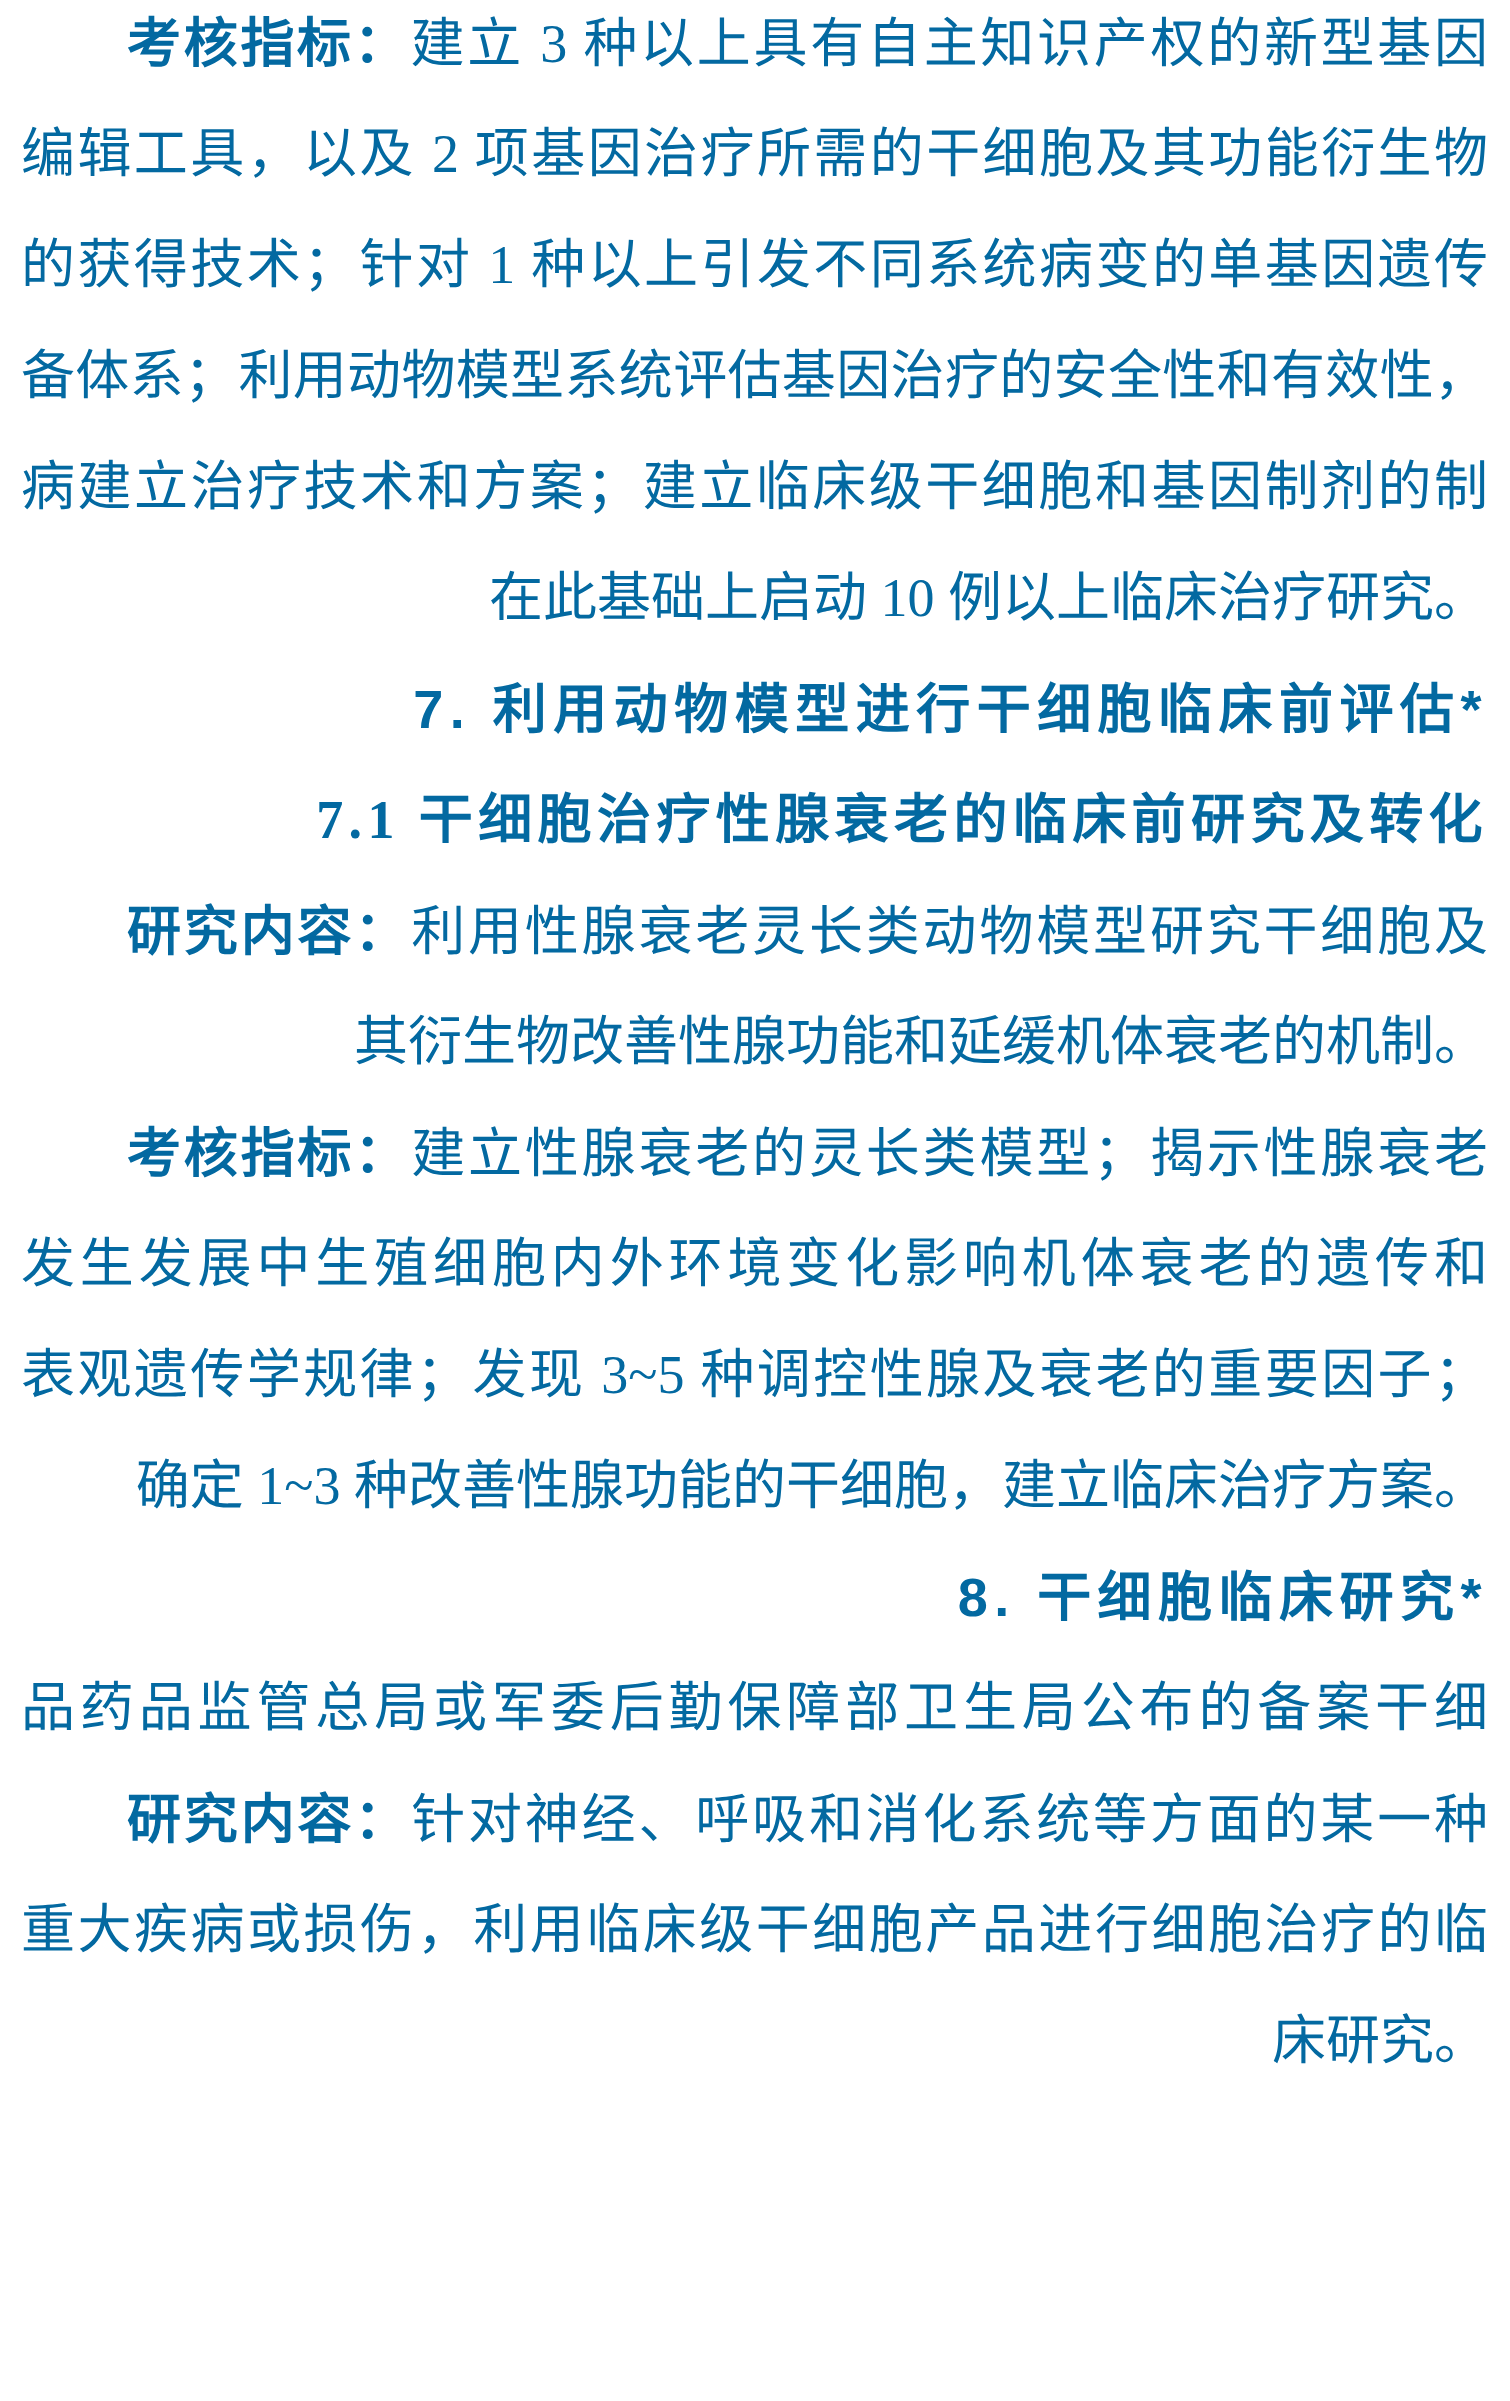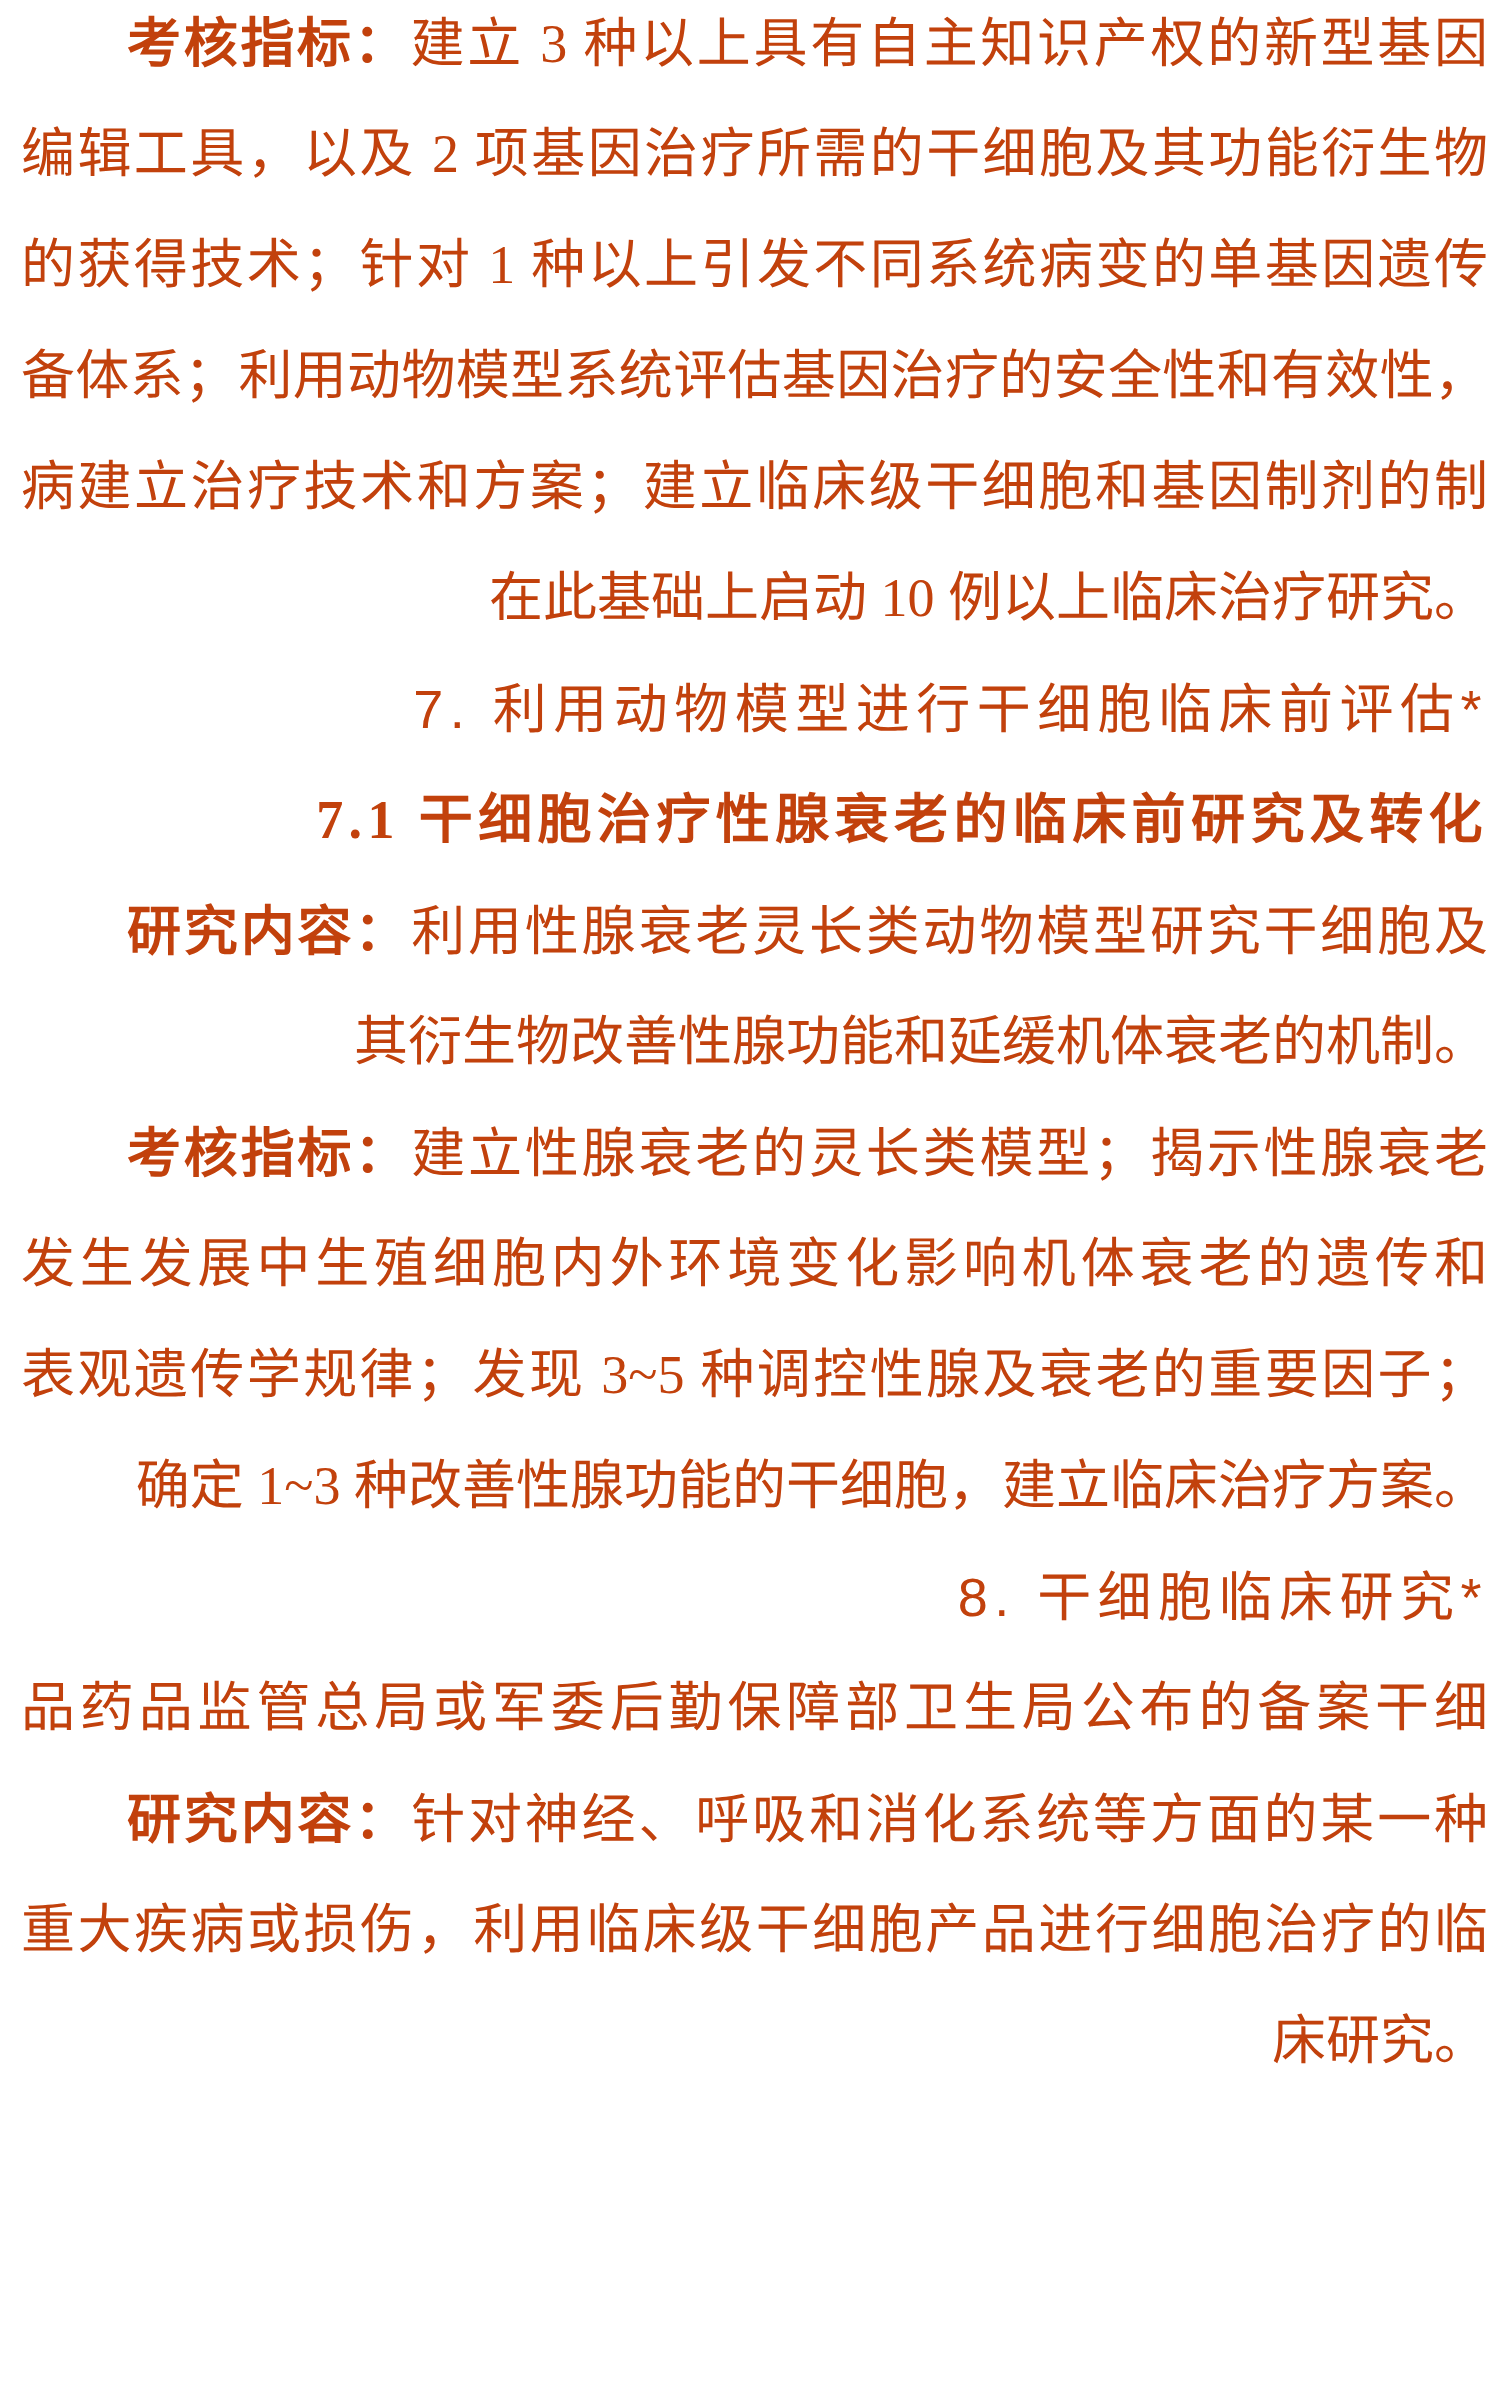--- a/index.html
+++ b/index.html
@@ -40,35 +40,35 @@
     text-indent: 106px;
   }
   
   .line .label {
     font-family: "Liberation Sans", "DejaVu Sans", sans-serif;
     font-weight: bold;
   }
   
   .line.h1 .text {
     font-family: "Liberation Sans", "DejaVu Sans", sans-serif;
-    font-weight: normal;
+    font-weight: bold;
     letter-spacing: 0.12em;
     margin-left: 48px;
   }
   
   .line.h2 .text {
     font-family: "Liberation Serif", "DejaVu Serif", serif;
     font-weight: bold;
     letter-spacing: 0.10em;
   }
 </style>
 </head>
 <body>
 
-<div class="page" style="background: rgb(255, 255, 255); color: #c2410c;">
+<div class="page" style="background: rgb(255, 255, 255); color: #0369a1;">
   <div class="content">
       <div class="line j ind"><span class="label">考核指标：</span><span class="text">建立 3 种以上具有自主知识产权的新型基因</span></div>
       <div class="line j"><span class="text">编辑工具，以及 2 项基因治疗所需的干细胞及其功能衍生物</span></div>
       <div class="line j"><span class="text">的获得技术；针对 1 种以上引发不同系统病变的单基因遗传</span></div>
       <div class="line j"><span class="text">备体系；利用动物模型系统评估基因治疗的安全性和有效性，</span></div>
       <div class="line j"><span class="text">病建立治疗技术和方案；建立临床级干细胞和基因制剂的制</span></div>
       <div class="line"><span class="text">在此基础上启动 10 例以上临床治疗研究。</span></div>
       <div class="line h1 ind"><span class="text">7. 利用动物模型进行干细胞临床前评估*</span></div>
       <div class="line h2 ind"><span class="text">7.1 干细胞治疗性腺衰老的临床前研究及转化</span></div>
       <div class="line j ind"><span class="label">研究内容：</span><span class="text">利用性腺衰老灵长类动物模型研究干细胞及</span></div>

